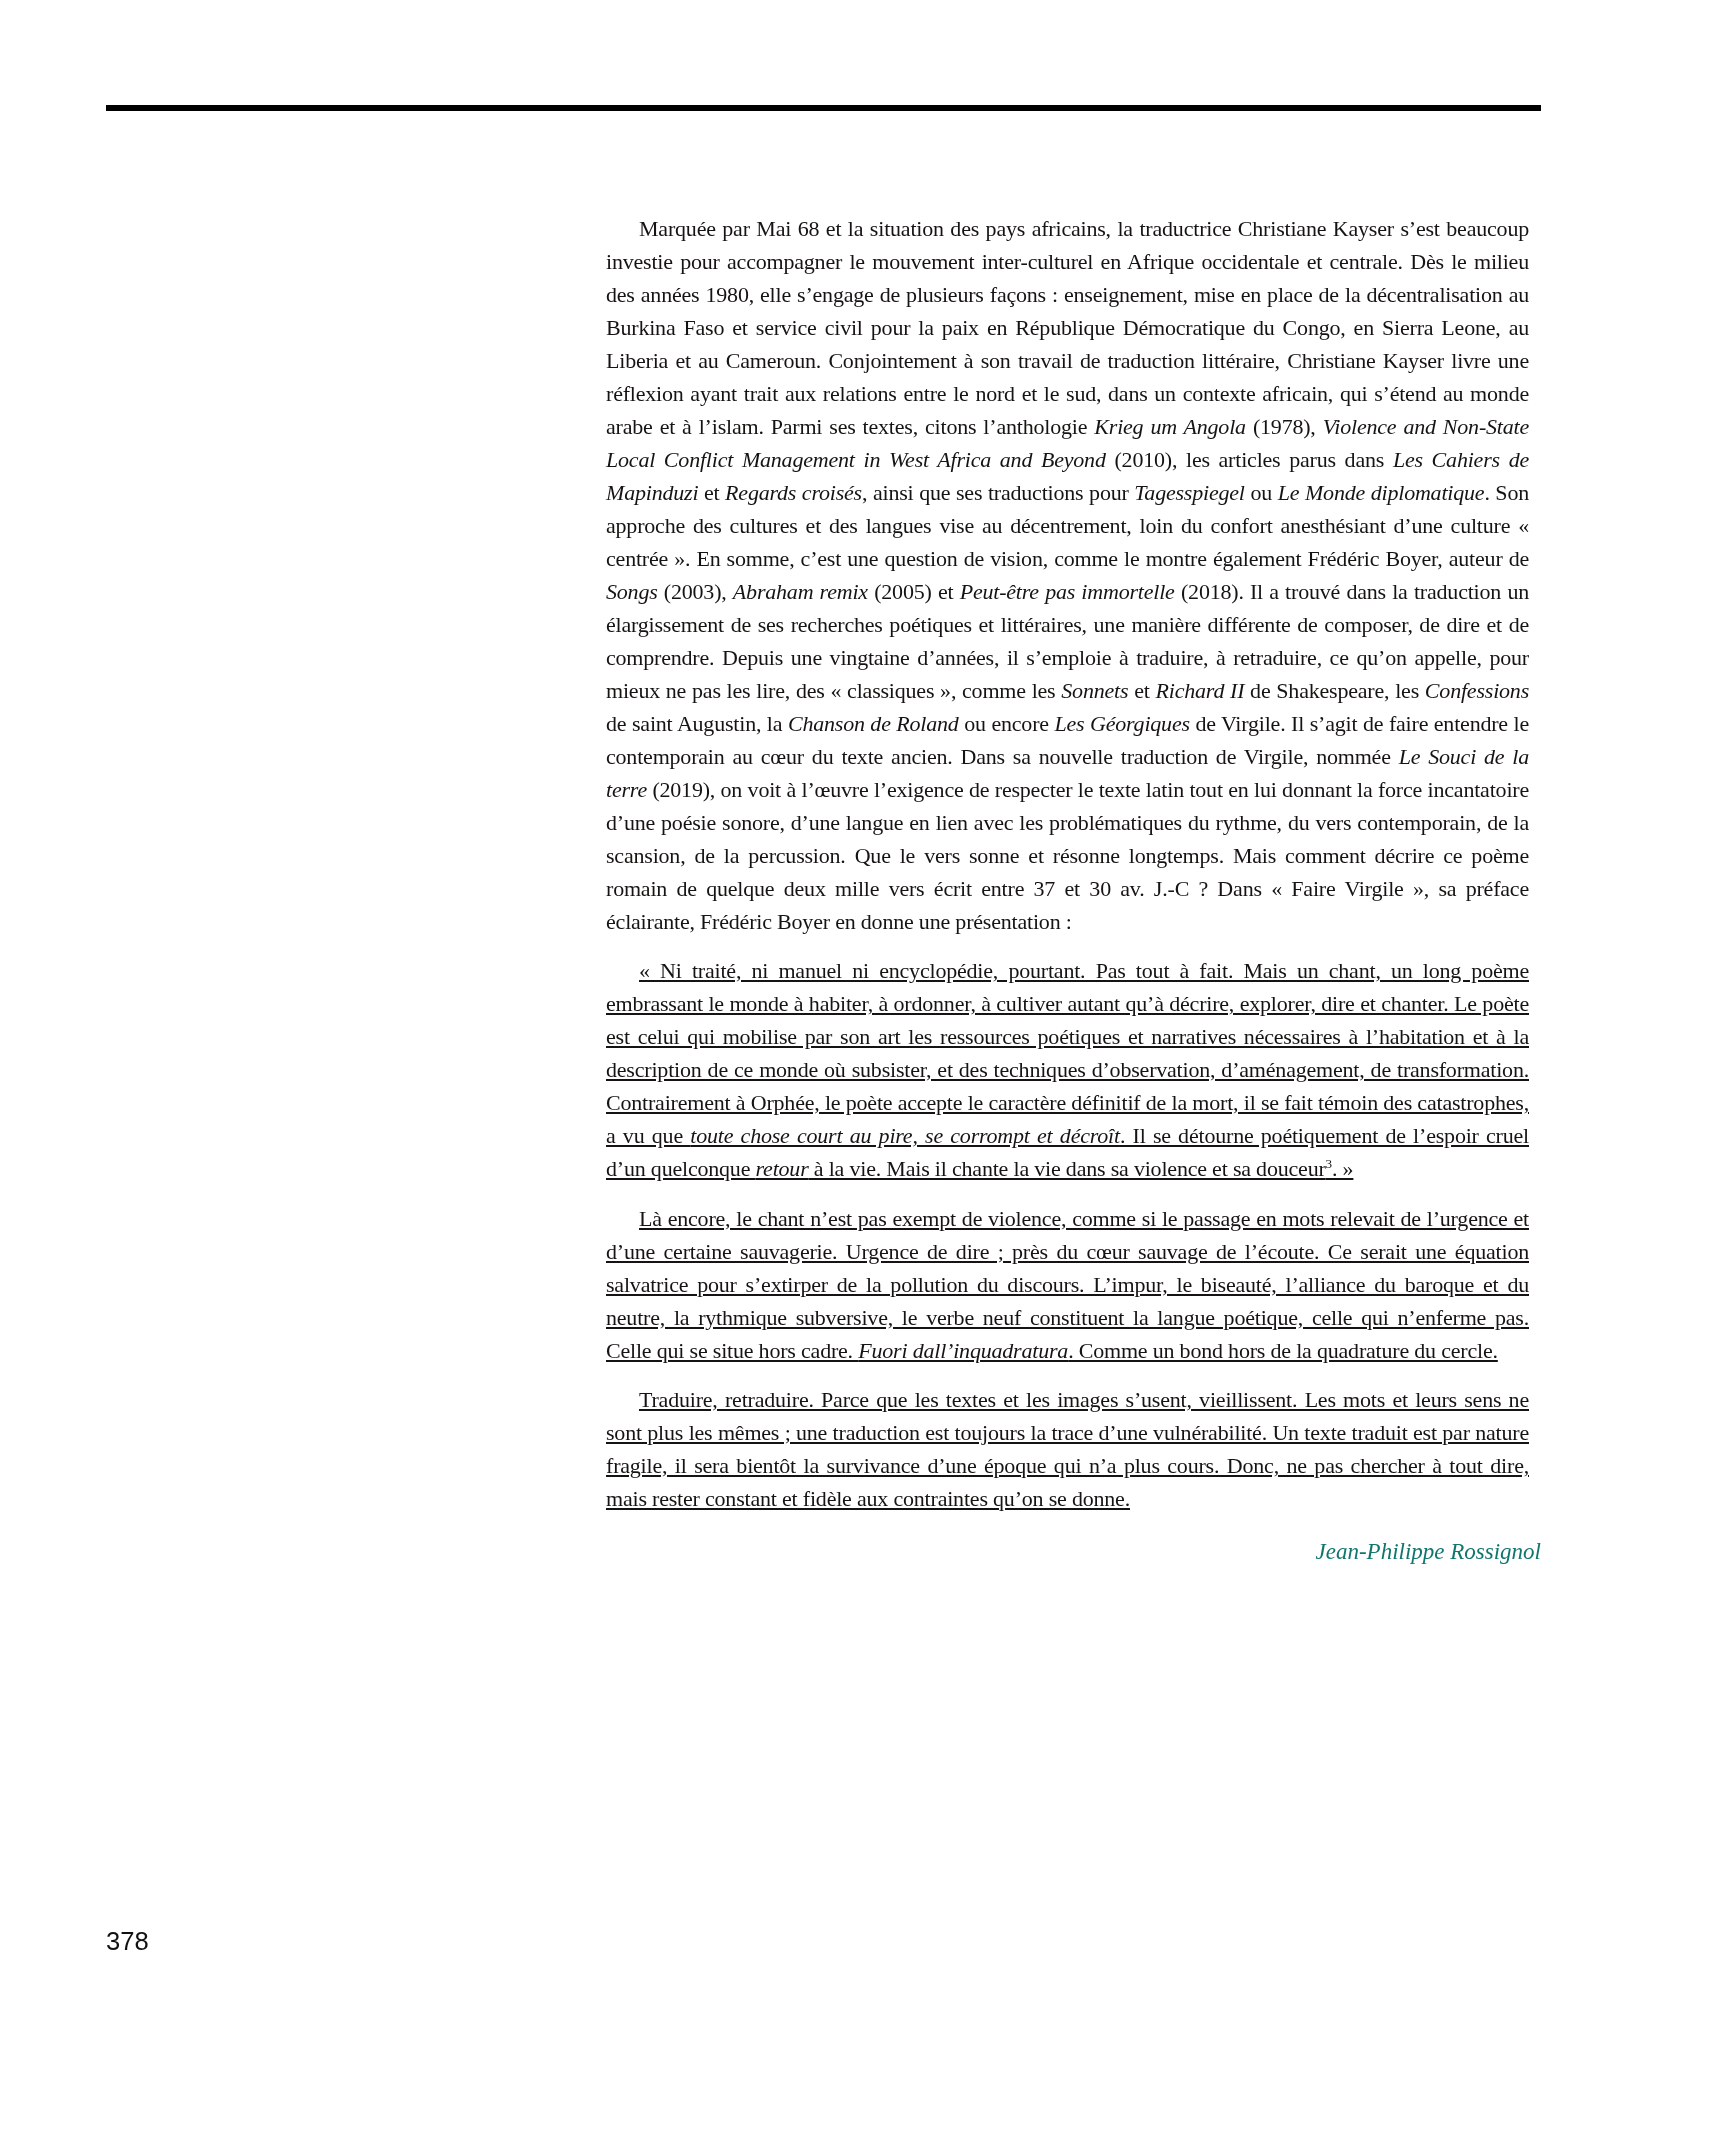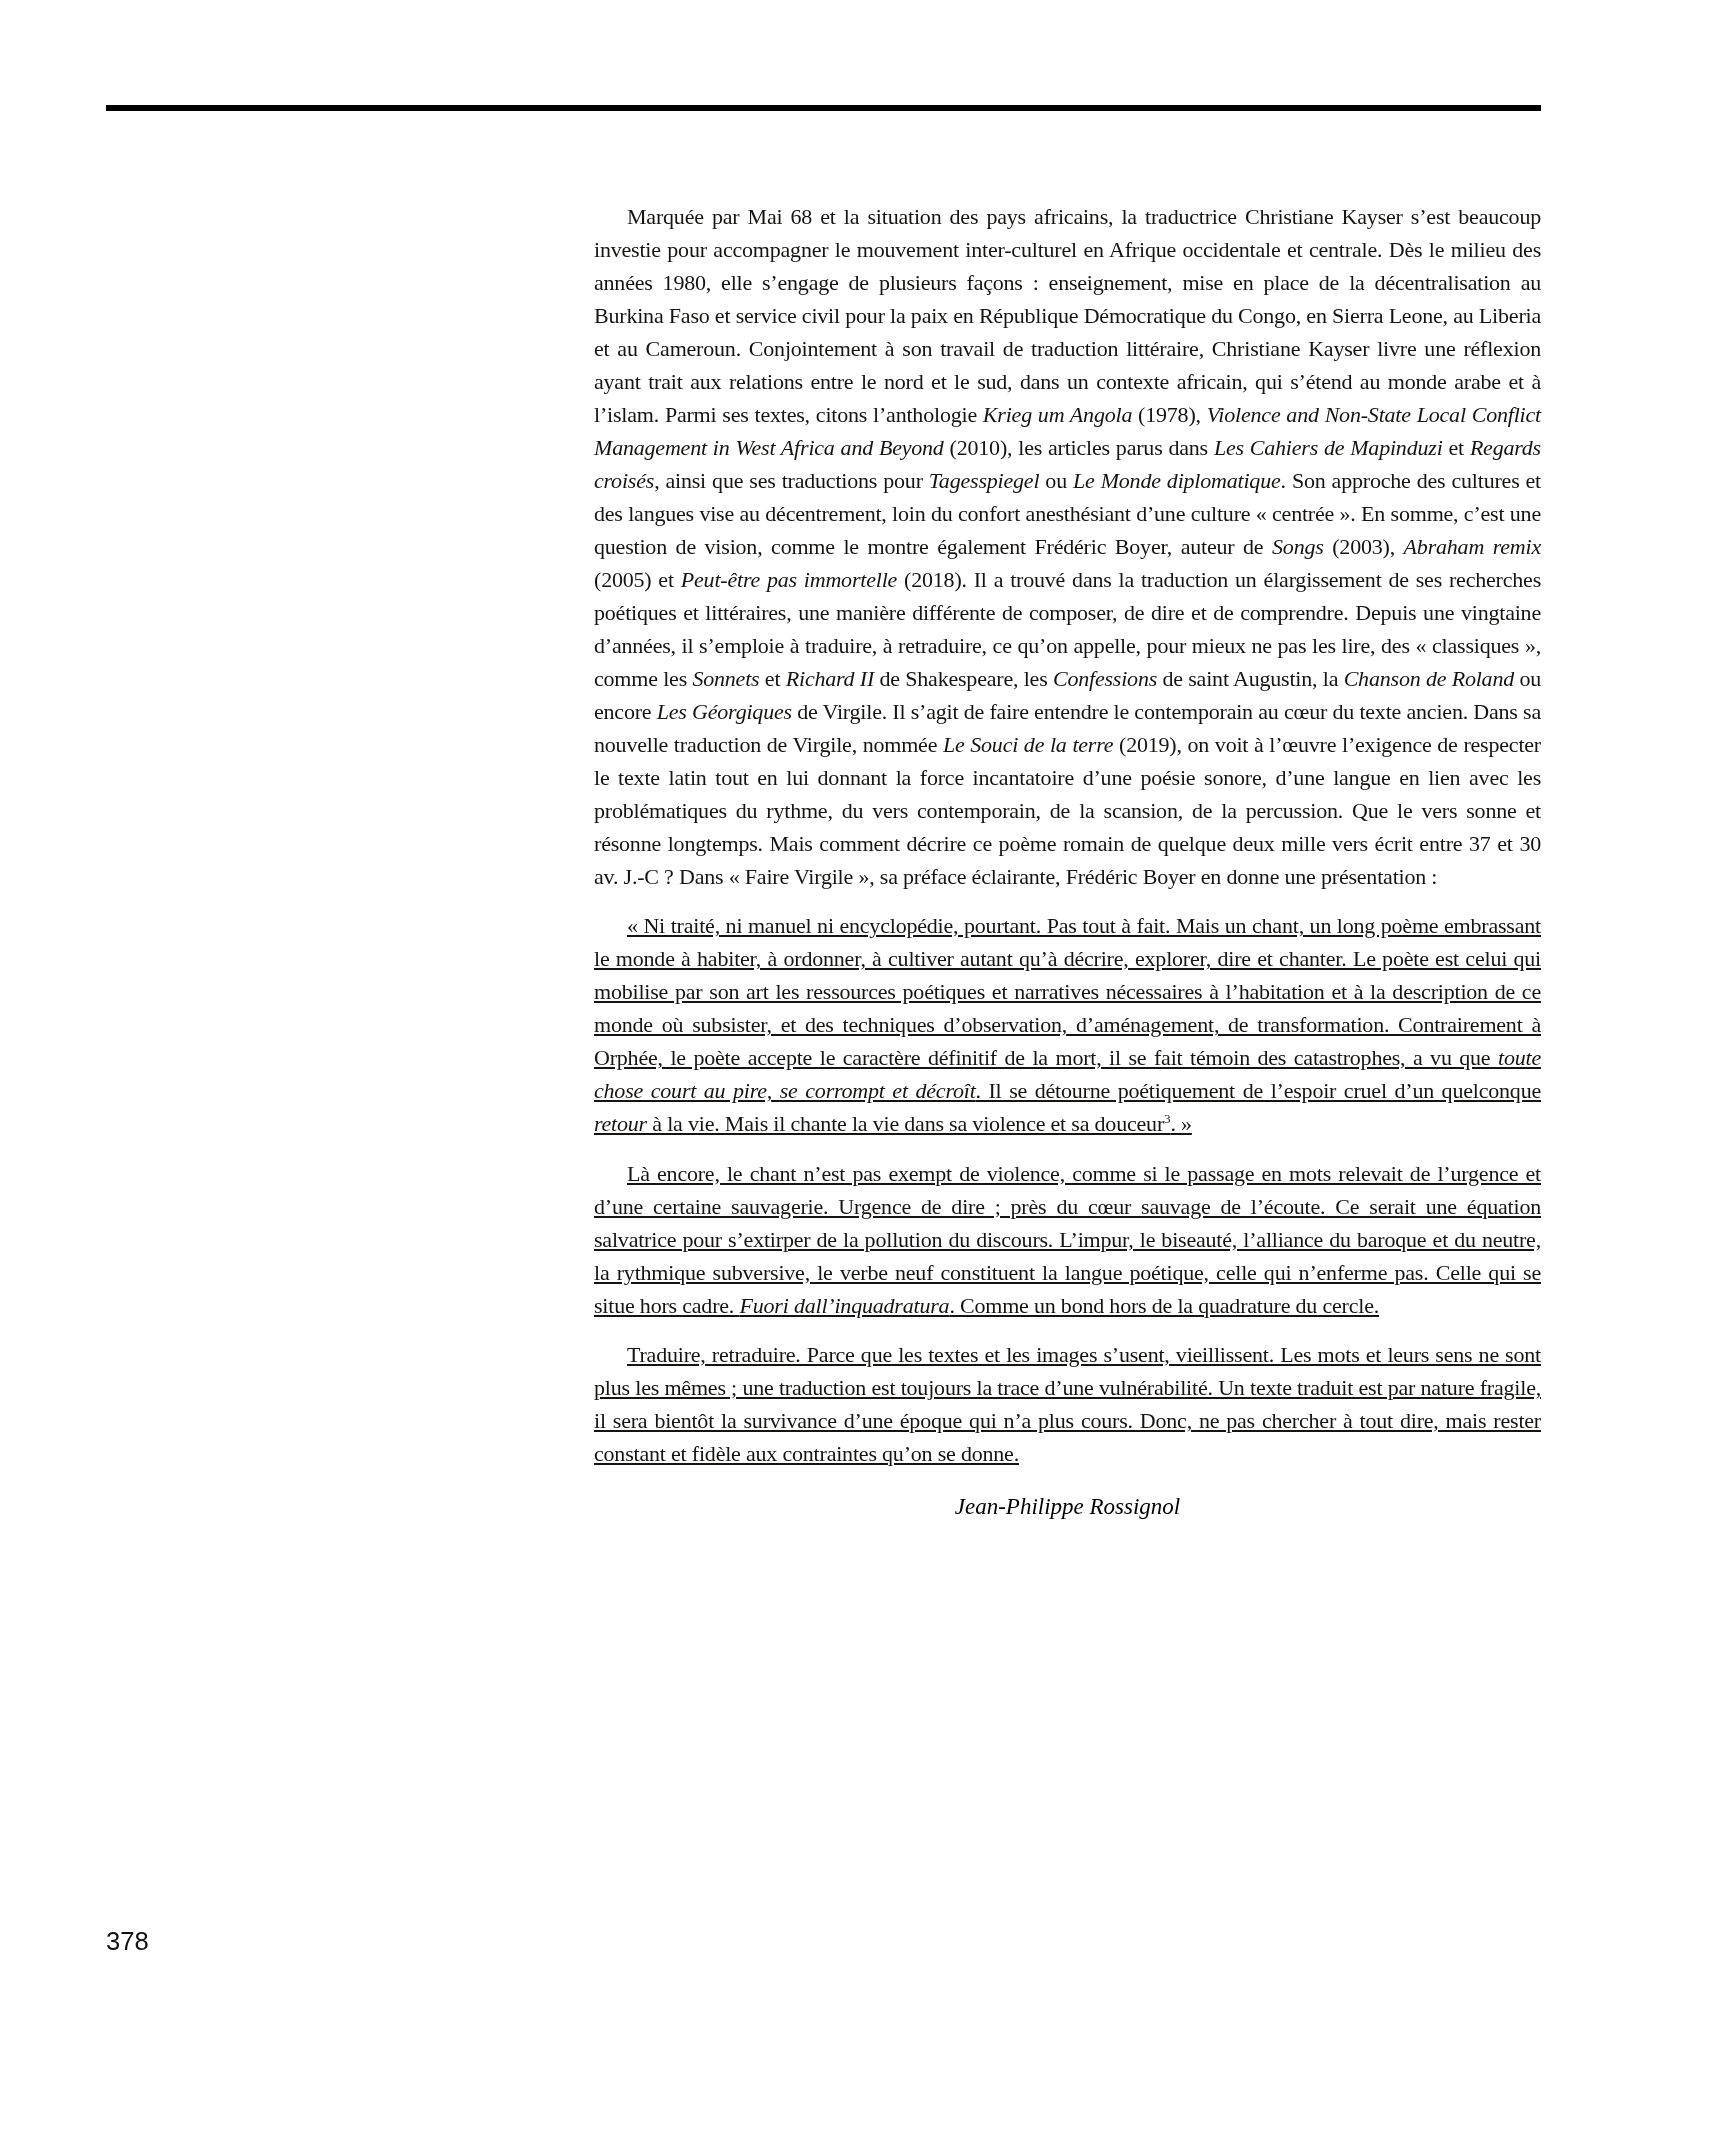--- a/index.html
+++ b/index.html
@@ -22,21 +22,21 @@
     height: 6.4px;
     background: #000000;
   }
   .text-block {
     position: absolute;
     left: 594px;
     top: 200px;
     width: 947px;
   }
   .para {
-    margin: 0;
+    margin: 12px;
     font-family: "Liberation Serif", "DejaVu Serif", serif;
     font-size: 22px;
     line-height: 33px;
     letter-spacing: -0.2px;
     color: #161412;
     text-align: justify;
     text-indent: 33px;
     hyphens: auto;
     -webkit-hyphens: auto;
   }
@@ -51,22 +51,22 @@
     vertical-align: super;
     font-size: 60%;
     line-height: 0;
   }
   .signature {
     margin: 20px 0 0 0;
     font-family: "Liberation Serif", "DejaVu Serif", serif;
     font-style: italic;
     font-size: 23px;
     line-height: 33px;
-    color: #000000;
-    text-align: center;
+    color: #0f766e;
+    text-align: right;
   }
   .folio {
     position: absolute;
     left: 106px;
     top: 1928px;
     font-family: "Liberation Sans", "DejaVu Sans", sans-serif;
     font-size: 25.6px;
     line-height: 27.4px;
     color: #111111;
   }

